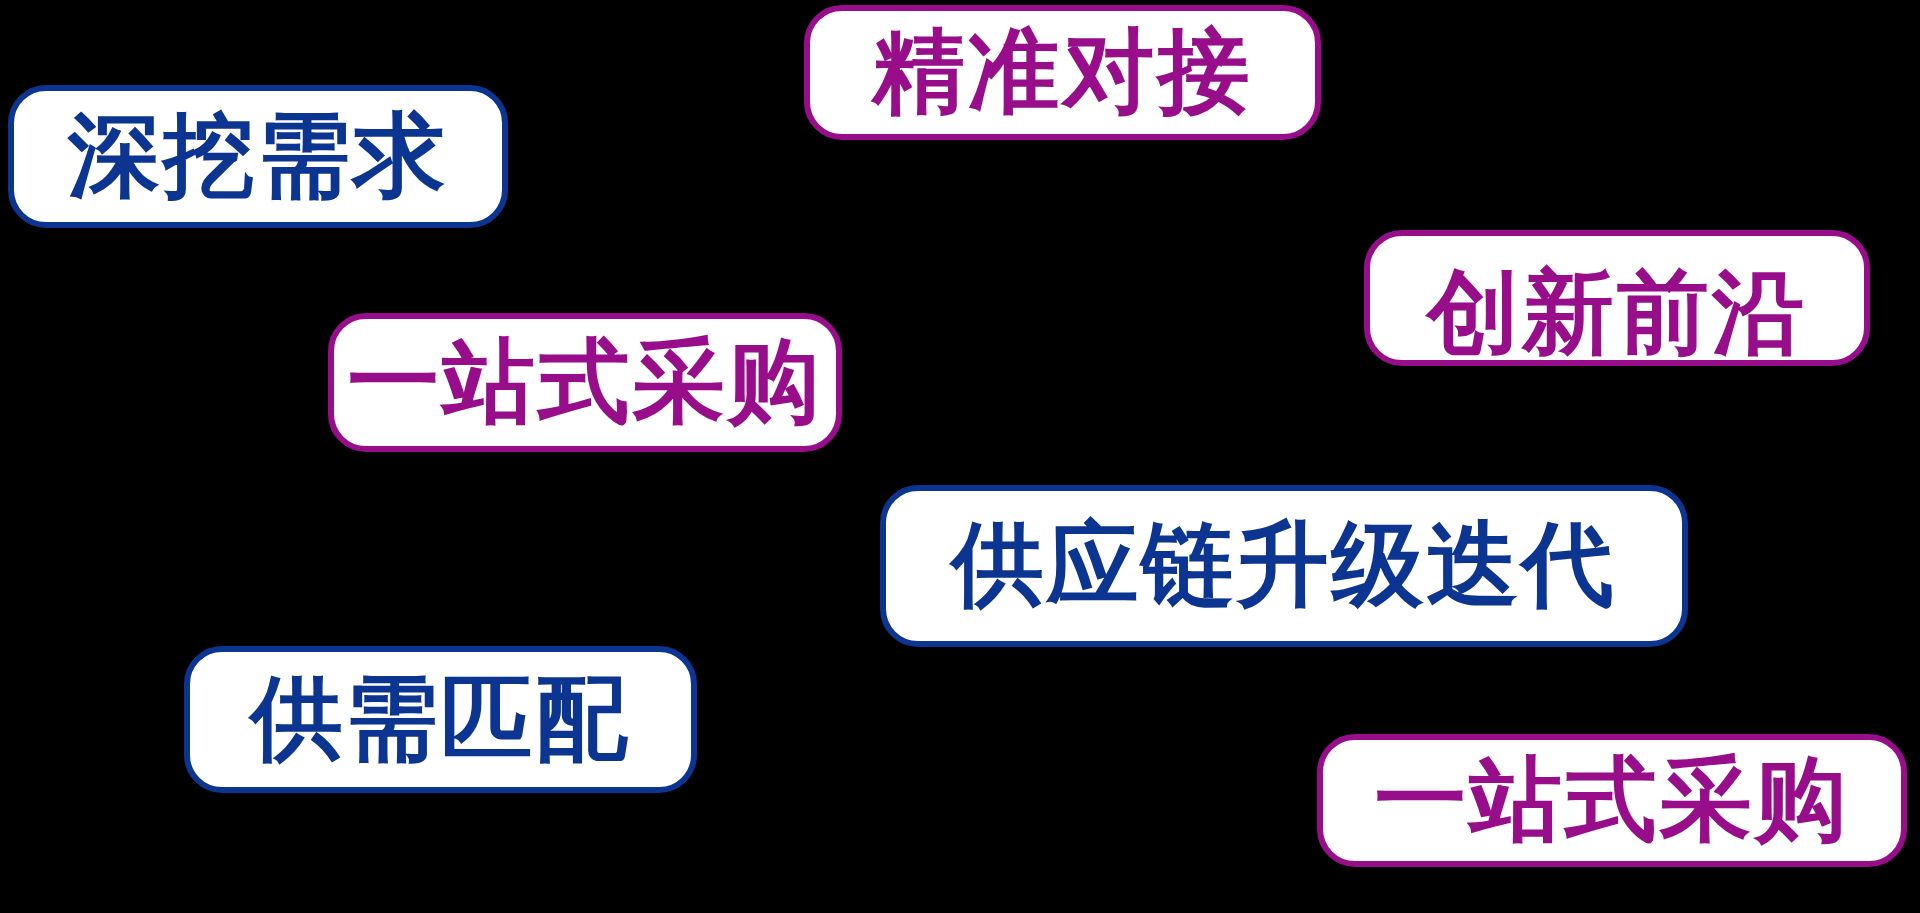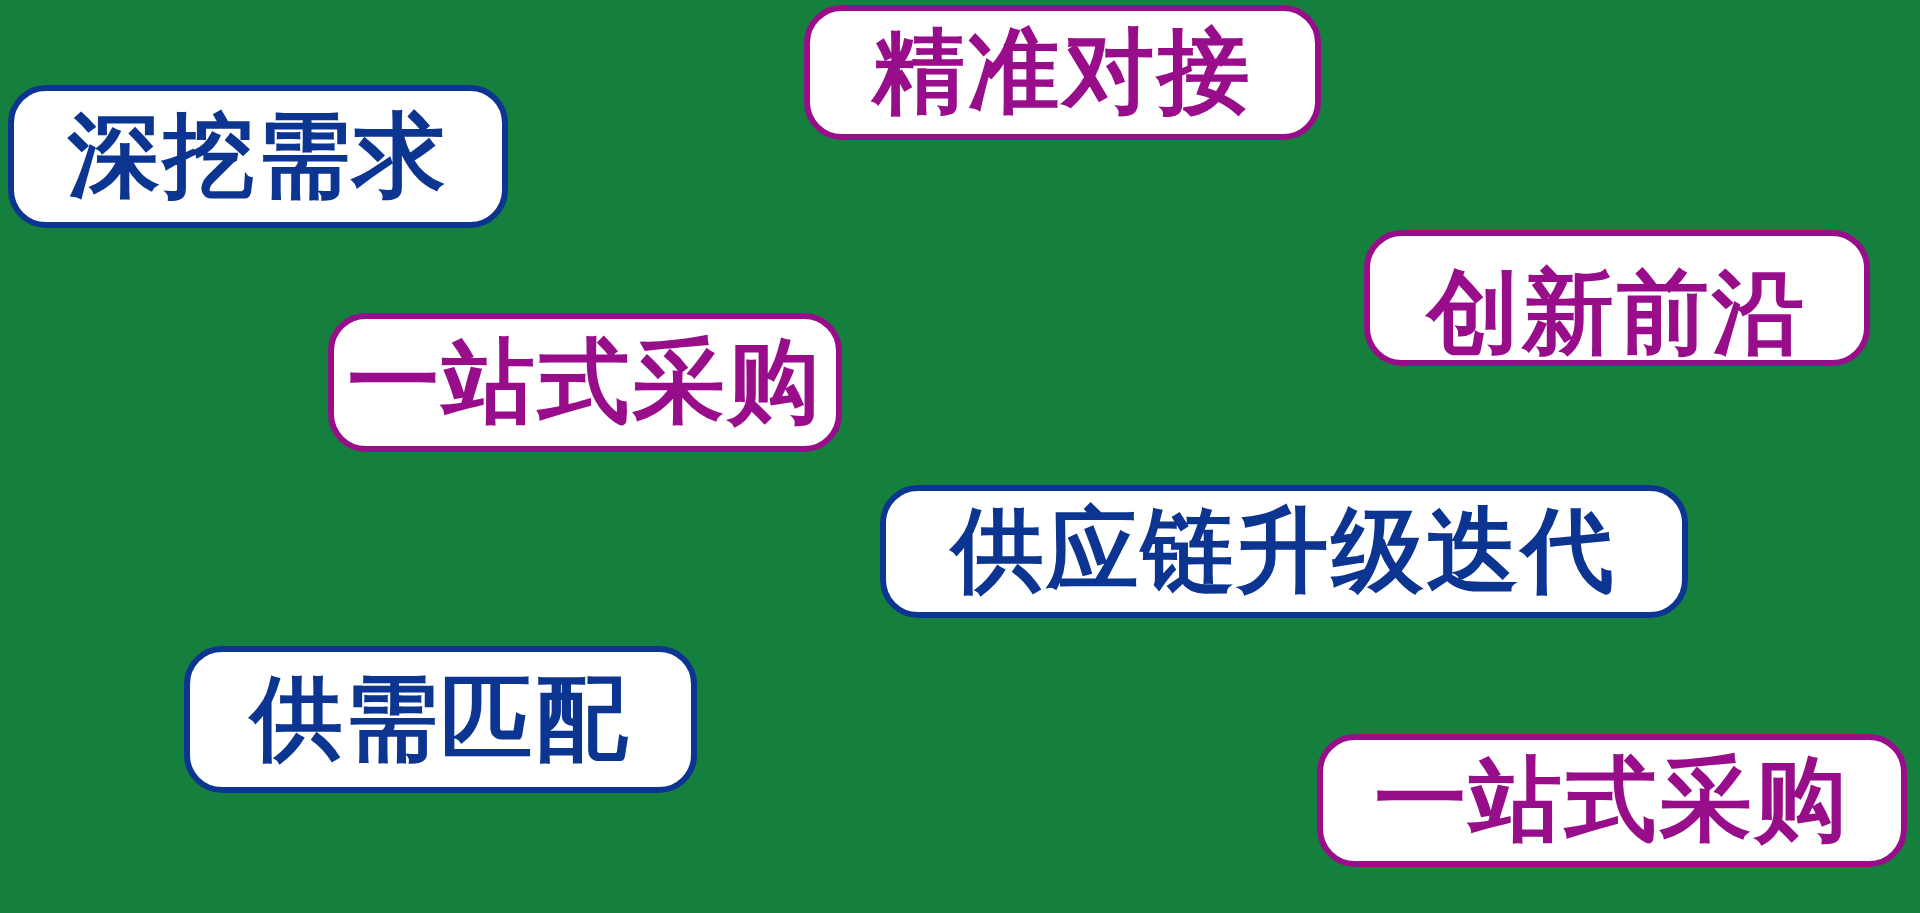--- a/index.html
+++ b/index.html
@@ -4,21 +4,21 @@
 <style>
   html, body {
     margin: 0;
     padding: 0;
     background: #ffffff;
   }
   .stage {
     position: relative;
     width: 1920px;
     height: 913px;
-    background: #15803d;
+    background: #000000;
     overflow: hidden;
     font-family: "Liberation Sans", "DejaVu Sans", sans-serif;
   }
   .badge {
     position: absolute;
     box-sizing: border-box;
     border: 6px solid var(--c, #333333);
     color: var(--c, #333333);
     border-radius: 38px;
     background: #ffffff;
@@ -32,21 +32,21 @@
     line-height: 1;
     letter-spacing: 3px;
     white-space: nowrap;
     transform: translateY(-2px);
   }
   
   .b0 { left: 8px;    top: 85px;  width: 500px; height: 143px; }
   .b1 { left: 804px;  top: 5px;   width: 517px; height: 135px; }
   .b2 { left: 1364px; top: 230px; width: 506px; height: 136px; align-items: flex-end; }
   .b3 { left: 328px;  top: 313px; width: 514px; height: 139px; }
-  .b4 { left: 880px;  top: 485px; width: 808px; height: 133px; }
+  .b4 { left: 880px;  top: 485px; width: 808px; height: 162px; }
   .b5 { left: 184px;  top: 646px; width: 513px; height: 147px; }
   .b6 { left: 1317px; top: 734px; width: 590px; height: 133px; }
 </style>
 </head>
 <body>
 
 <div class="stage">
 
   <div class="badge b0" style="--c: #0b3590;">
     <span class="label">深挖需求</span>

